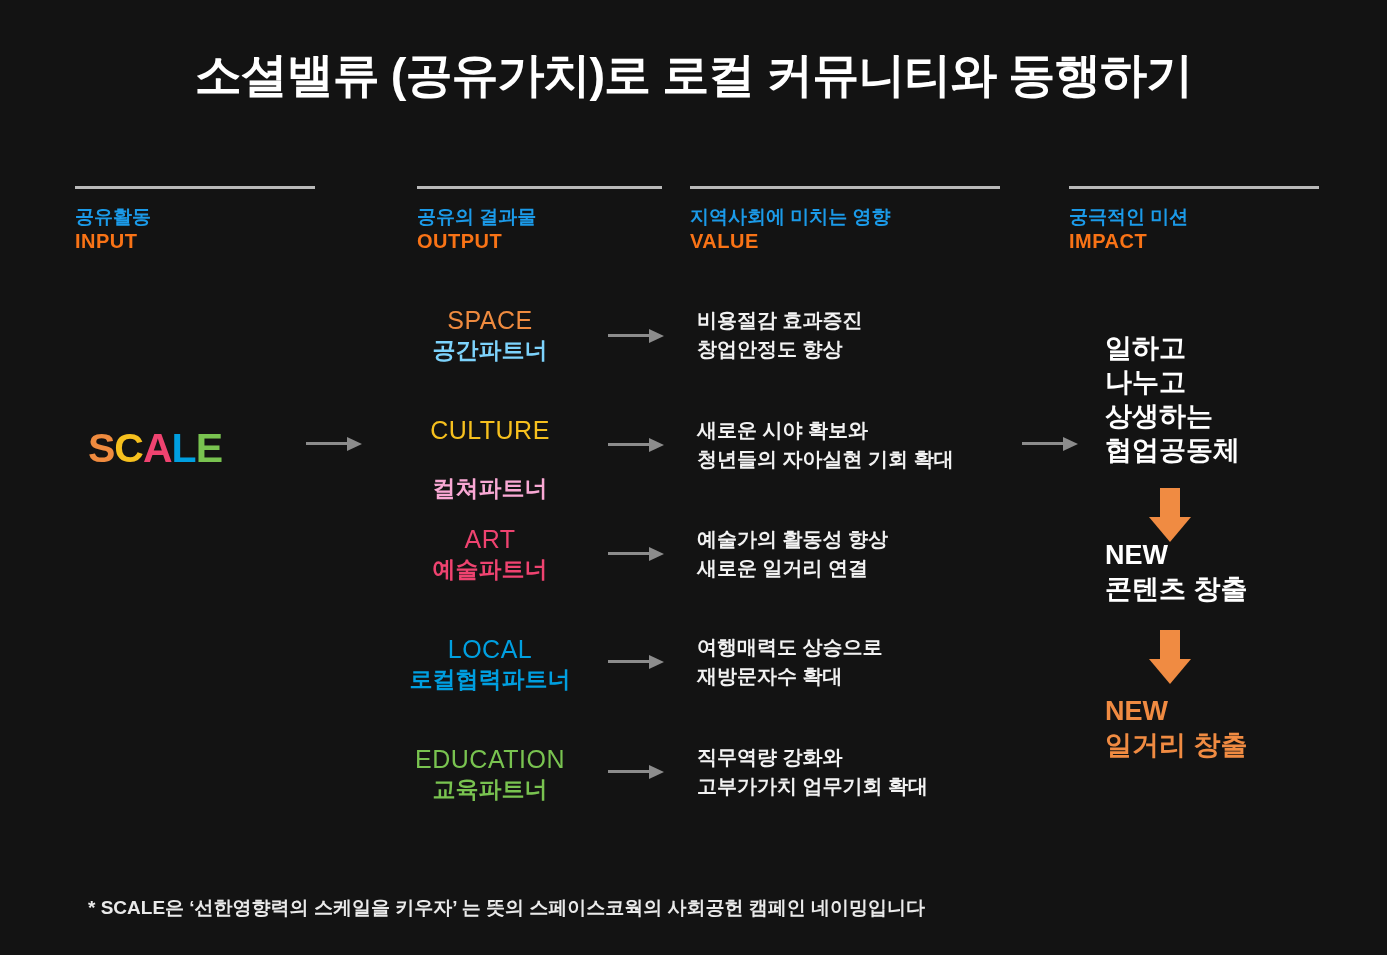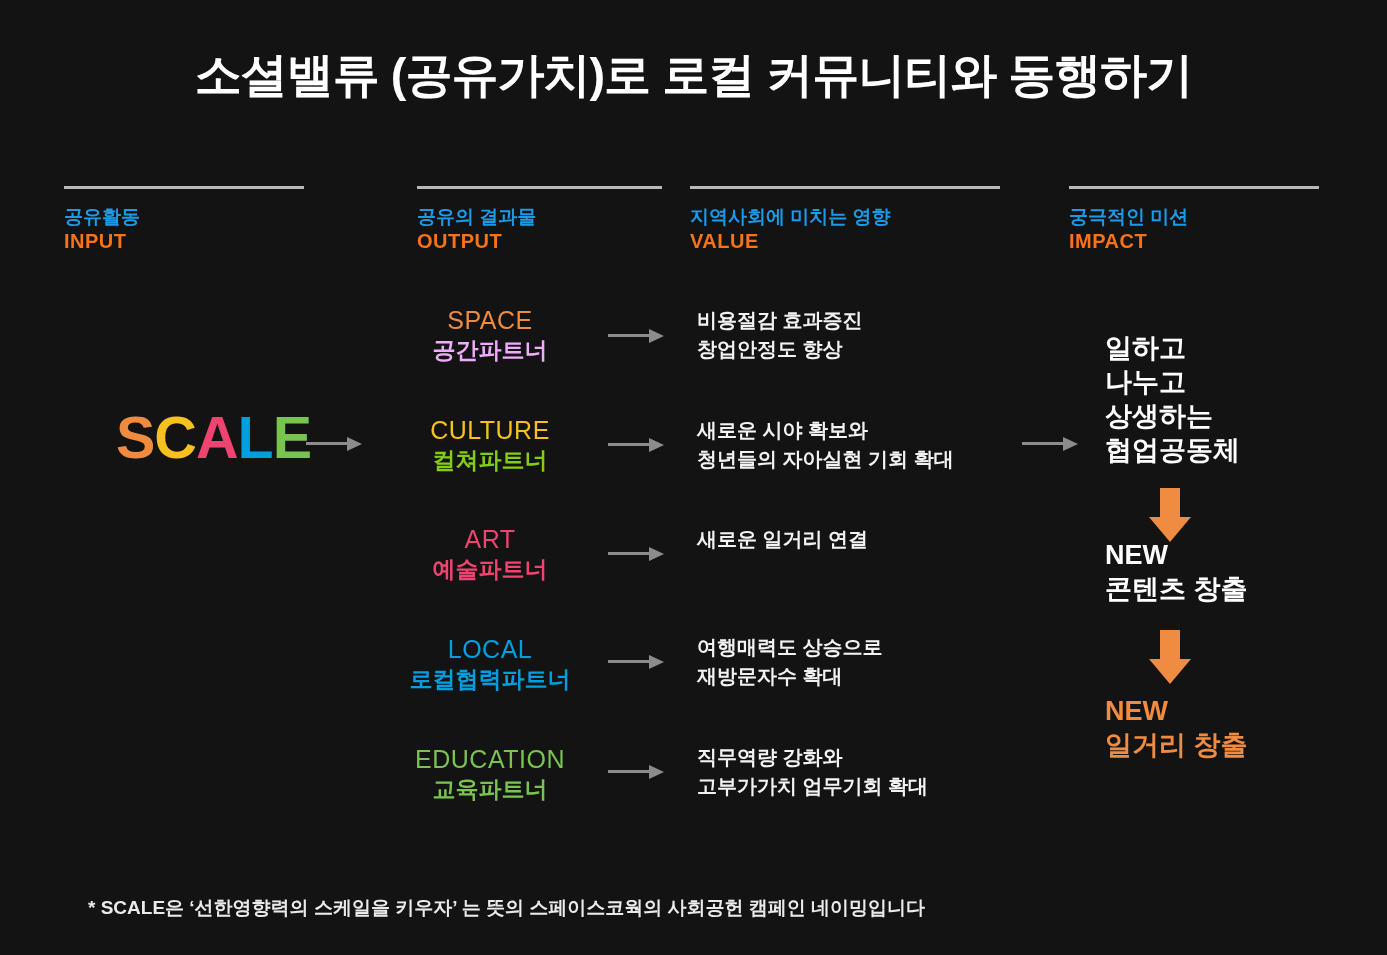--- a/index.html
+++ b/index.html
@@ -53,40 +53,39 @@
   }
   .col-en {
     font-size: 20px;
     font-weight: bold;
     color: #f97316;
     letter-spacing: 0.5px;
     line-height: 1.25;
     white-space: nowrap;
   }
 
-  #head-input  { left: 64px;   top: 186px; }
+  #head-input  { left: 75px;   top: 186px; }
   #head-input  .col-rule  { width: 240px; }
   #head-output { left: 381px;  top: 186px; margin-left: 36px; }
   #head-output .col-rule  { width: 245px; }
   #head-value  { left: 690px;  top: 186px; }
   #head-value  .col-rule  { width: 310px; }
   #head-impact { left: 1069px; top: 186px; }
   #head-impact .col-rule  { width: 250px; }
 
   
   .scale-mark {
     position: absolute;
     left: 88px;
-    top: 409px;
-    font-size: 59px;
+    top: 428px;
+    font-size: 41px;
     font-weight: bold;
     letter-spacing: -1px;
     line-height: 1;
     white-space: nowrap;
-    margin-left: 28px;
   }
   .scale-mark span { display: inline-block; }
 
   
   .arrow-right {
     position: absolute;
     width: 56px;
     height: 18px;
   }
   .arrow-right .shaft {
@@ -248,25 +247,25 @@
     <div class="head"></div>
   </div>
 
   <div class="arrow-right" id="arrow-value-impact">
     <div class="shaft"></div>
     <div class="head"></div>
   </div>
 
   <div class="out-item" style="top:305px">
     <div class="out-en" style="color: rgb(239, 139, 63);">SPACE</div>
-    <div class="out-kr" style="color: #f0abfc;">공간파트너</div>
+    <div class="out-kr" style="color: #7dd3fc;">공간파트너</div>
   </div>
   <div class="out-item" style="top:415px">
     <div class="out-en" style="color: rgb(246, 192, 30);">CULTURE</div>
-    <div class="out-kr" style="color: #84cc16;">컬쳐파트너</div>
+    <div class="out-kr" style="color: #f9a8d4; margin-top: 28px;">컬쳐파트너</div>
   </div>
   <div class="out-item" style="top:524px">
     <div class="out-en" style="color: rgb(239, 67, 112);">ART</div>
     <div class="out-kr" style="color: rgb(239, 67, 112);">예술파트너</div>
   </div>
   <div class="out-item" style="top:634px">
     <div class="out-en" style="color: rgb(0, 159, 224);">LOCAL</div>
     <div class="out-kr" style="color: rgb(0, 159, 224); text-align: center;">로컬협력파트너</div>
   </div>
   <div class="out-item" style="top:744px">
@@ -297,20 +296,21 @@
 
   <div class="val-item" style="top:306px">
     <div>비용절감 효과증진</div>
     <div>창업안정도 향상</div>
   </div>
   <div class="val-item" style="top:416px">
     <div>새로운 시야 확보와</div>
     <div>청년들의 자아실현 기회 확대</div>
   </div>
   <div class="val-item" style="top:525px">
+    <div>예술가의 활동성 향상</div>
     <div>새로운 일거리 연결</div>
   </div>
   <div class="val-item" style="top:633px">
     <div>여행매력도 상승으로</div>
     <div>재방문자수 확대</div>
   </div>
   <div class="val-item" style="top:743px">
     <div>직무역량 강화와</div>
     <div>고부가가치 업무기회 확대</div>
   </div>

